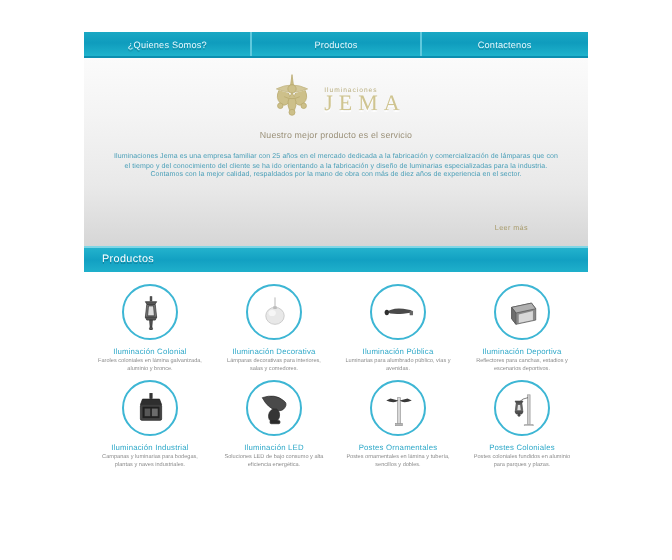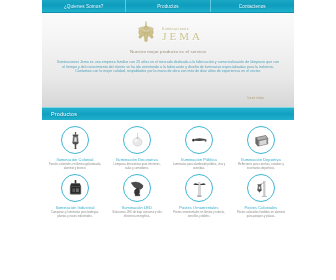--- a/index.html
+++ b/index.html
@@ -3,21 +3,21 @@
 <meta charset="utf-8">
 <style>
   * { box-sizing: border-box; margin: 0; padding: 0; }
   html, body {
     width: 336px; height: 280px;
     background: #ffffff;
     font-family: "Liberation Sans", sans-serif;
     overflow: hidden;
   }
   .page { position: relative; width: 336px; height: 280px; background:#fff; }
-  .content { position:absolute; left:42px; top:0; width:252px; }
+  .content { position:absolute; left:42px; top:16px; width:252px; }
 
   
   .nav {
     display:flex; height:13px;
     background: linear-gradient(180deg,#1aa8c4 0%,#0f9cbd 45%,#1fb3cc 100%);
     border-bottom:1px solid #0c8fb0;
   }
   .nav-item {
     flex:1; display:flex; align-items:center; justify-content:center;
     font-size:4.6px; color:#eafaff; letter-spacing:.1px;

